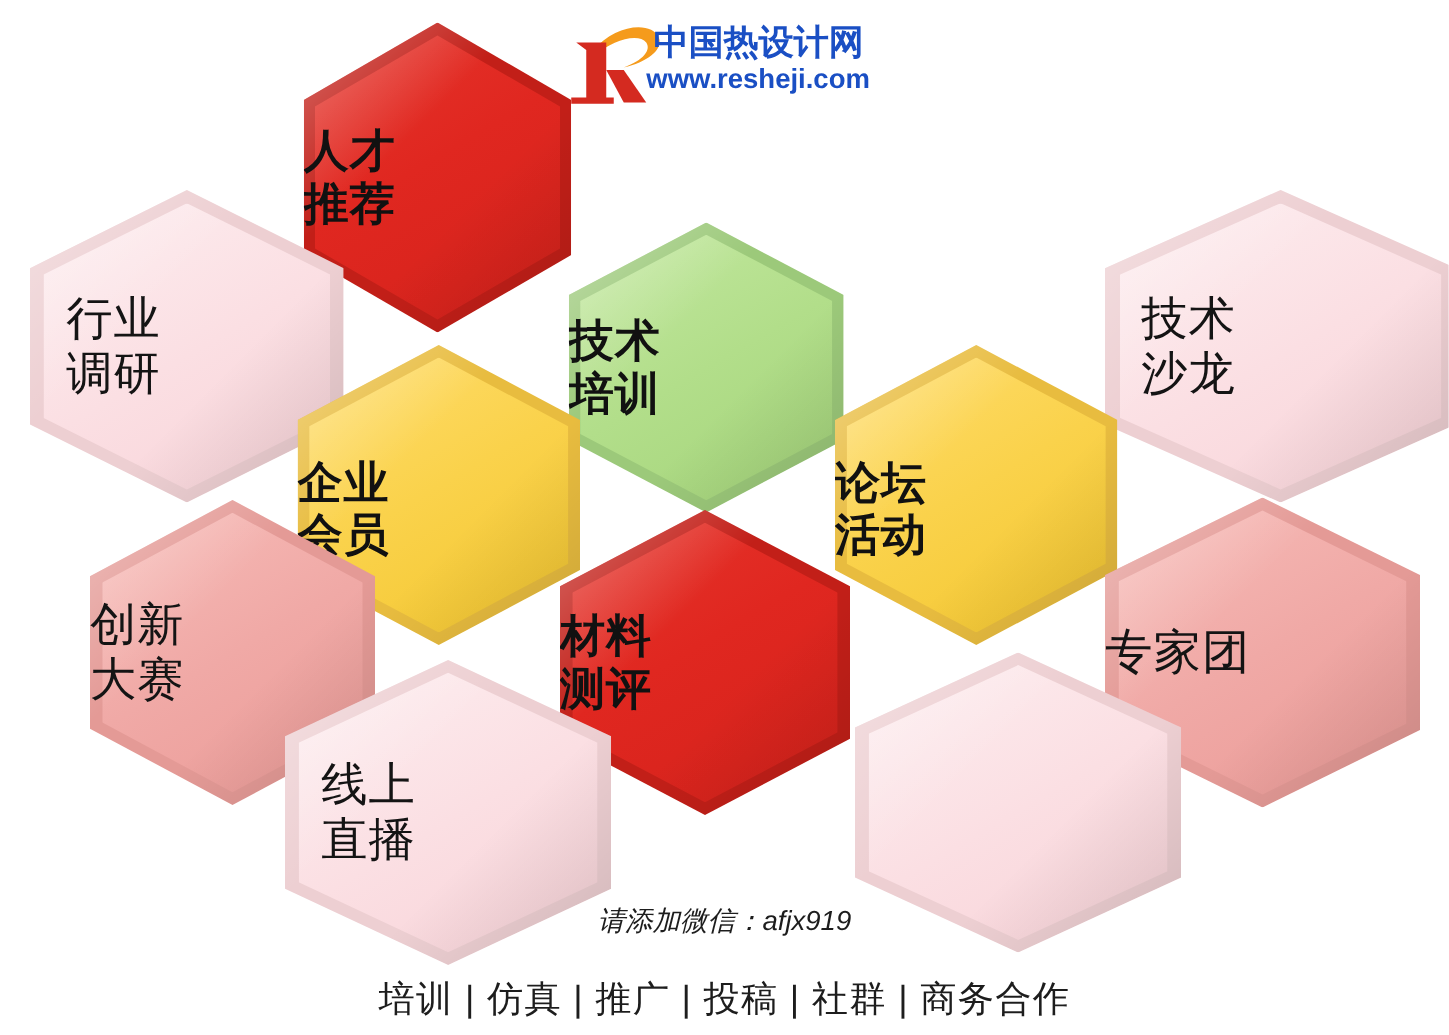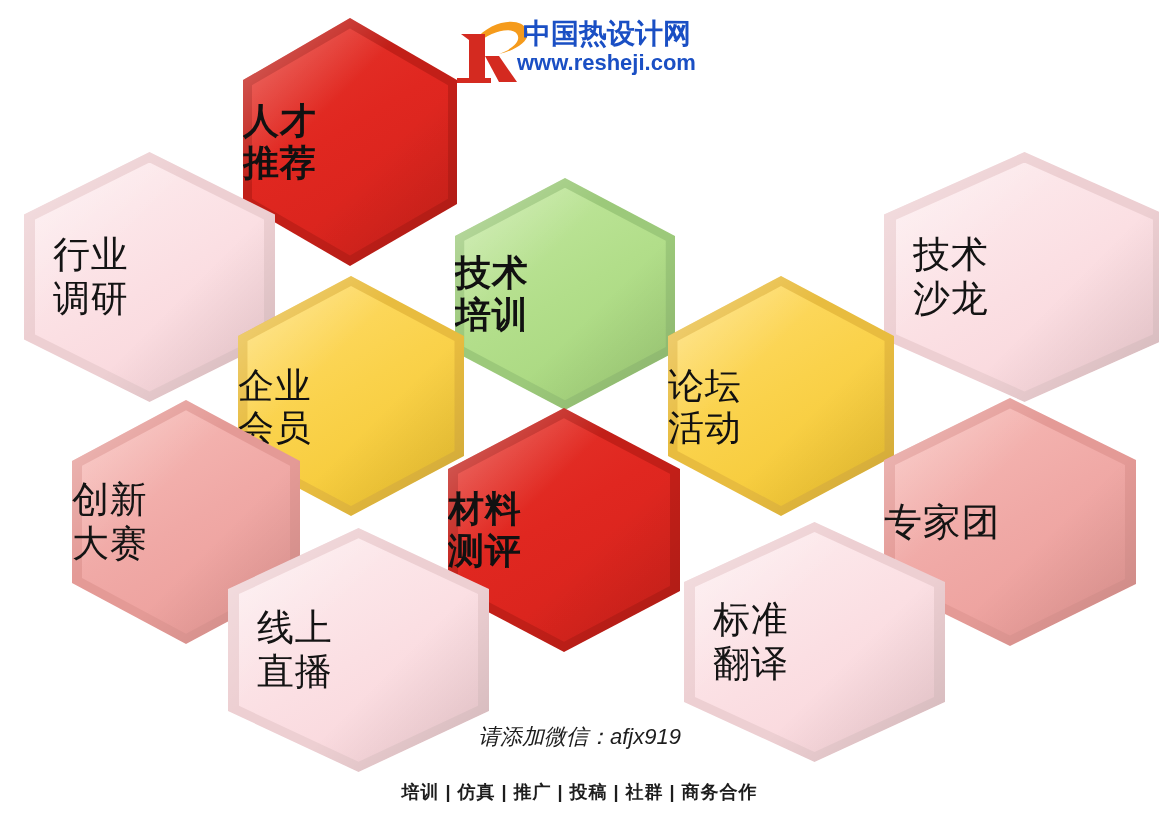--- a/index.html
+++ b/index.html
@@ -48,21 +48,21 @@
   .v-red            { background: #c21f18; }
   .v-red .inner     { background: linear-gradient(150deg,#e5352c 0%, #e02720 45%, #d4221b 100%); }
   .v-red .label     { color: #111111; font-weight: bold; }
 
   .v-green          { background: #9cc97a; }
   .v-green .inner   { background: linear-gradient(150deg,#c3e8a0 0%, #b2de8a 50%, #a4d47a 100%); }
   .v-green .label   { color: #111111; font-weight: bold; }
 
   .v-yellow         { background: #e8bc3f; }
   .v-yellow .inner  { background: linear-gradient(150deg,#ffdd6e 0%, #fad24b 48%, #f3c62f 100%); }
-  .v-yellow .label  { color: #111111; font-weight: normal; margin-top: 22px; }
+  .v-yellow .label  { color: #111111; font-weight: bold; margin-top: 22px; }
 
   .v-pink           { background: #e49a96; }
   .v-pink .inner    { background: linear-gradient(150deg,#f7bcb8 0%, #f0a9a6 50%, #eb9b97 100%); }
   .v-pink .label    { color: #141414; font-weight: normal; }
 
   .v-lightpink          { background: #edcfd2; padding-left: 29px; }
   .v-lightpink .inner   { background: linear-gradient(150deg,#fdeef0 0%, #fbdfe3 52%, #f8d3d8 100%); }
   .v-lightpink .label   { color: #141414; font-weight: normal; }
 
   
@@ -110,21 +110,21 @@
   
   .footer-line {
     position: absolute;
     left: 0;
     width: 1159px;
     text-align: center;
     color: #1d1d1d;
     z-index: 30;
   }
   #wechat-line { top: 722px; font-size: 22px; font-style: italic; }
-  #services-line { top: 780px; font-size: 18px; letter-spacing: 1px; font-weight: bold; }
+  #services-line { top: 780px; font-size: 29px; letter-spacing: 1px; }
 </style>
 </head>
 <body>
 
 <div id="stage">
 
   <div class="hex v-red" style="left:243px; top:18px; width:214px; height:248px; font-size:36px;">
     <div class="inner"></div>
     <div class="bevel"></div>
     <div class="label">人才
@@ -190,22 +190,20 @@
   <div class="hex v-lightpink" style="left:228px; top:528px; width:232px; height:244px; font-size:37px;">
     <div class="inner"></div>
     <div class="bevel"></div>
     <div class="label">线上
 直播</div>
   </div>
 
   <div class="hex v-lightpink" style="left:684px; top:522px; width:232px; height:240px; font-size:37px;">
     <div class="inner"></div>
     <div class="bevel"></div>
-    <div class="label">标准
-翻译</div>
   </div>
 
   <div id="logo">
     <svg width="215" height="74" viewBox="0 0 215 74" style="position:absolute; left:0; top:0;">
 
       <path d="M20 26 C36 6, 66 2, 72 16 C76 26, 62 36, 44 40 C60 34, 66 26, 62 20 C56 12, 34 18, 22 30 Z" fill="#f59b1c"></path>
 
       <path d="M6 20 L30 20 L30 68 L14 68 L14 26 Z" fill="#d42a20"></path>
       <path d="M30 42 L44 42 L62 68 L44 68 Z" fill="#d42a20"></path>
       <rect x="2" y="64" width="34" height="5" fill="#d42a20"></rect>

